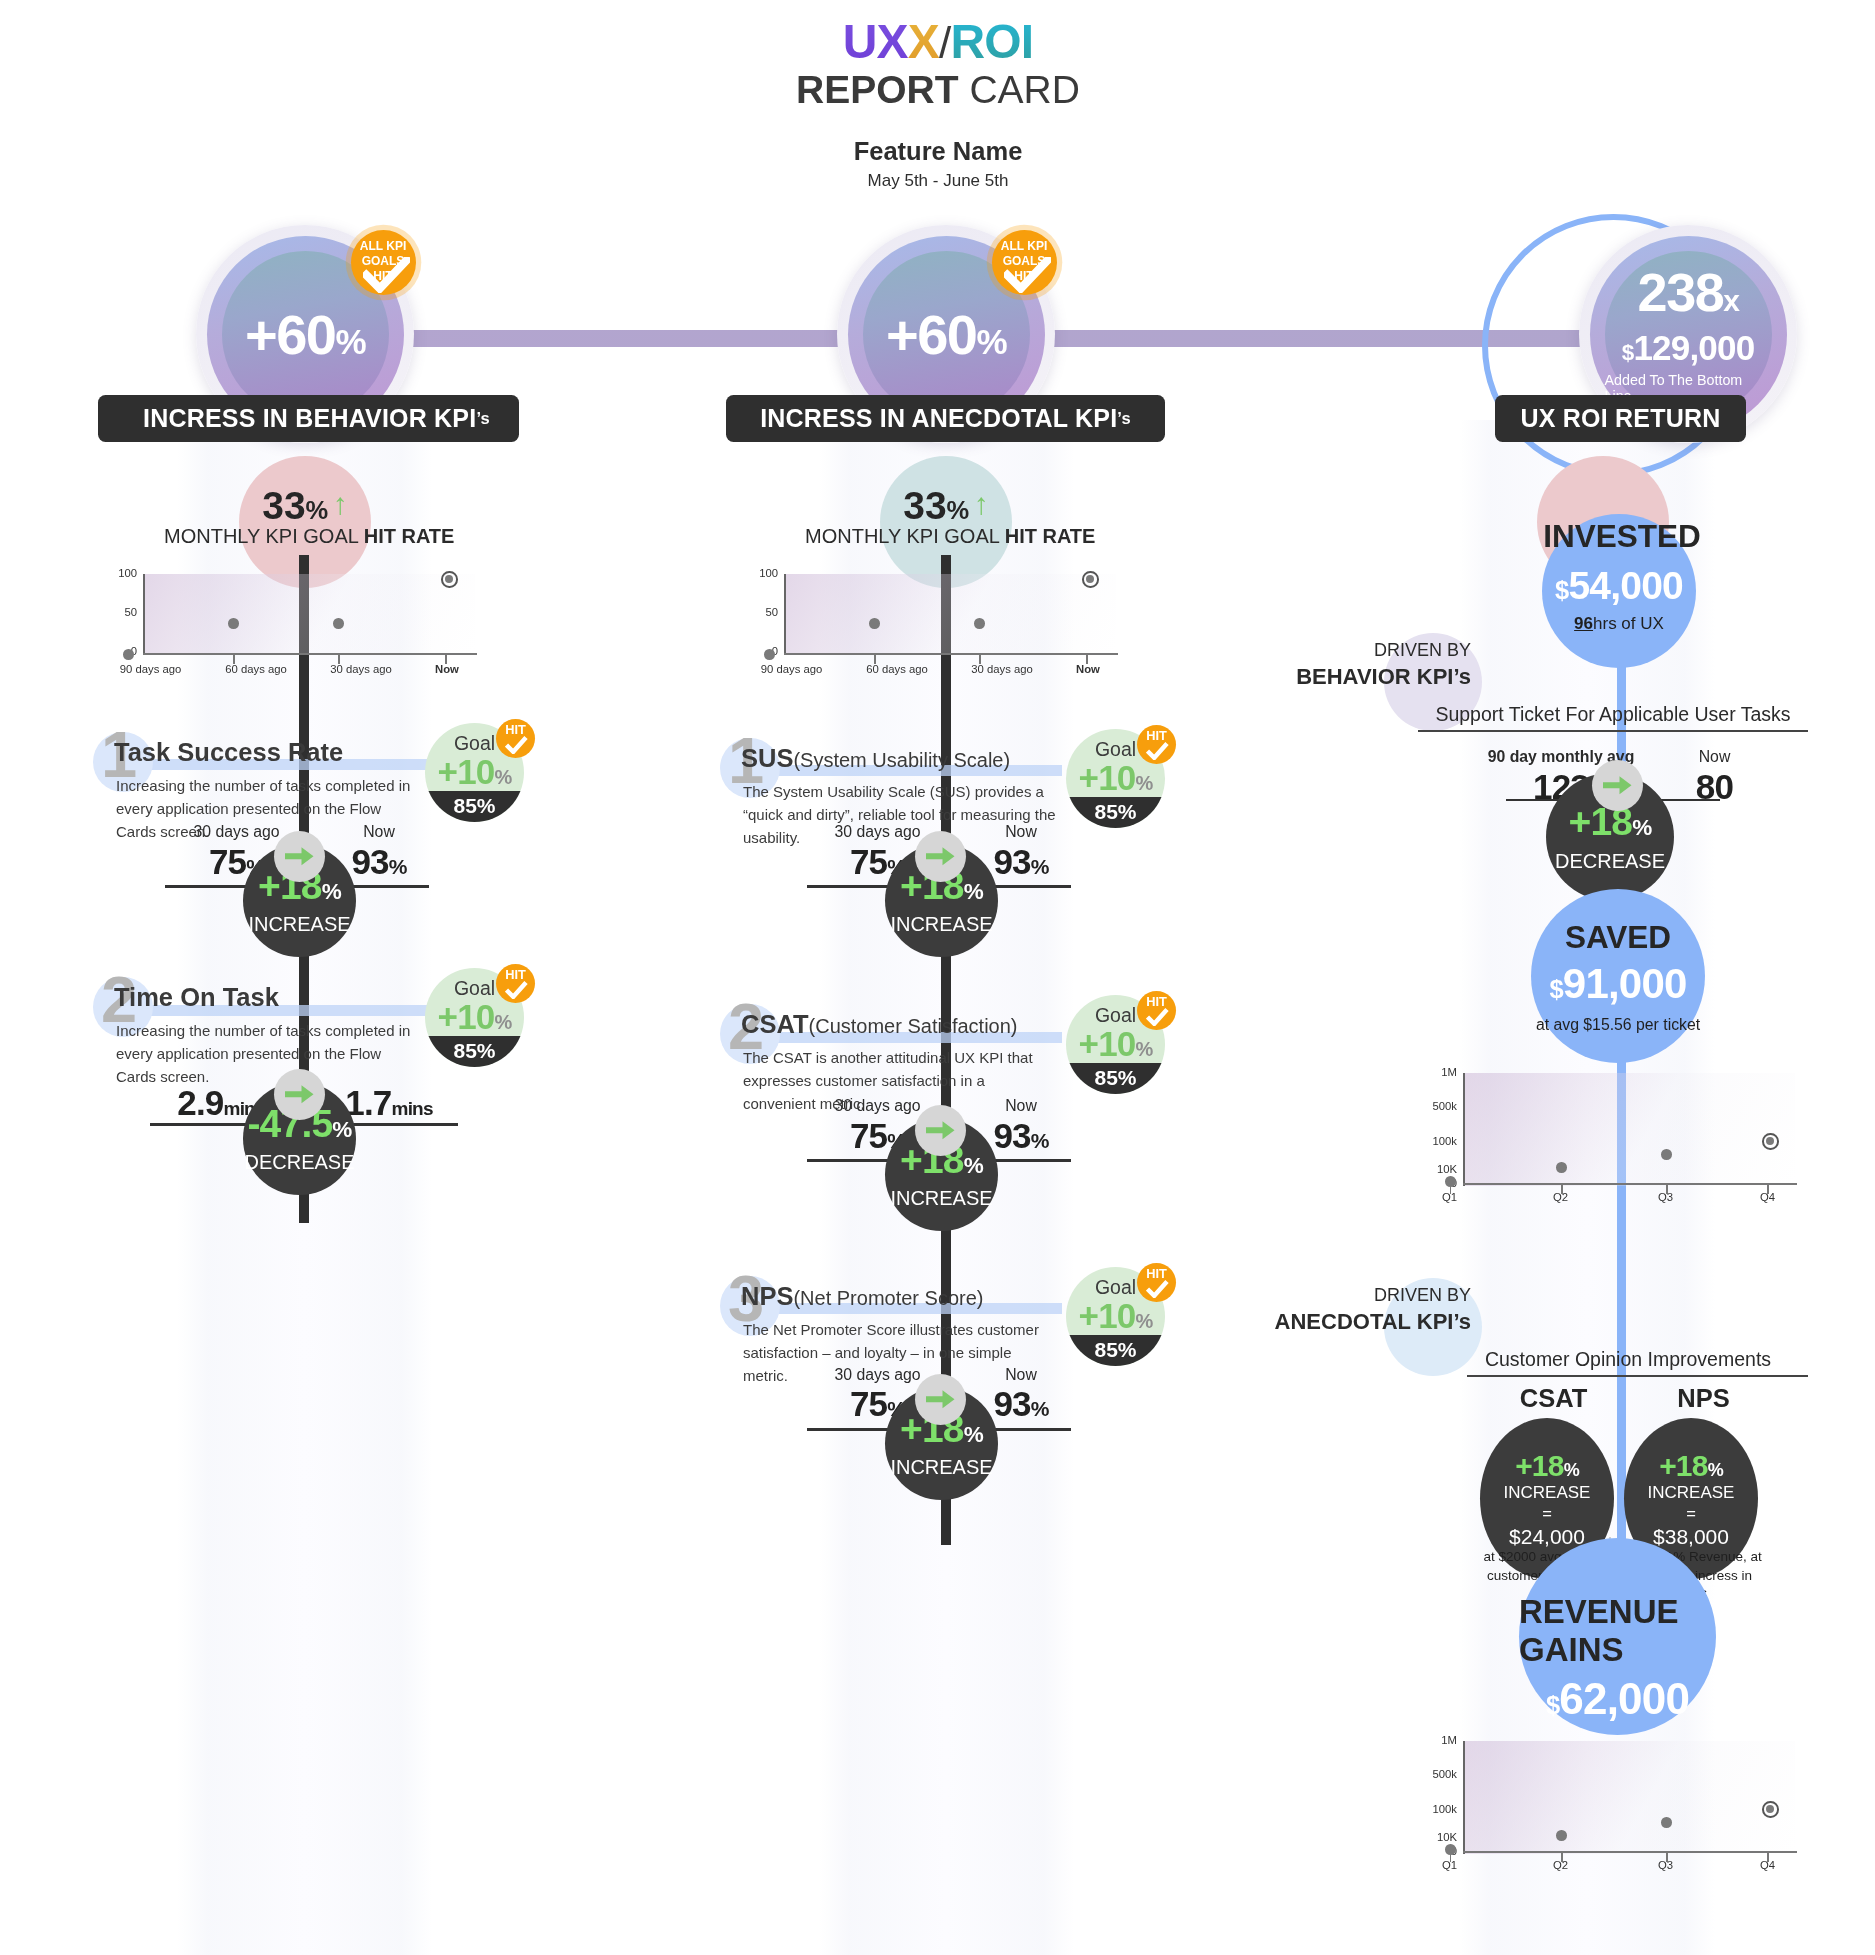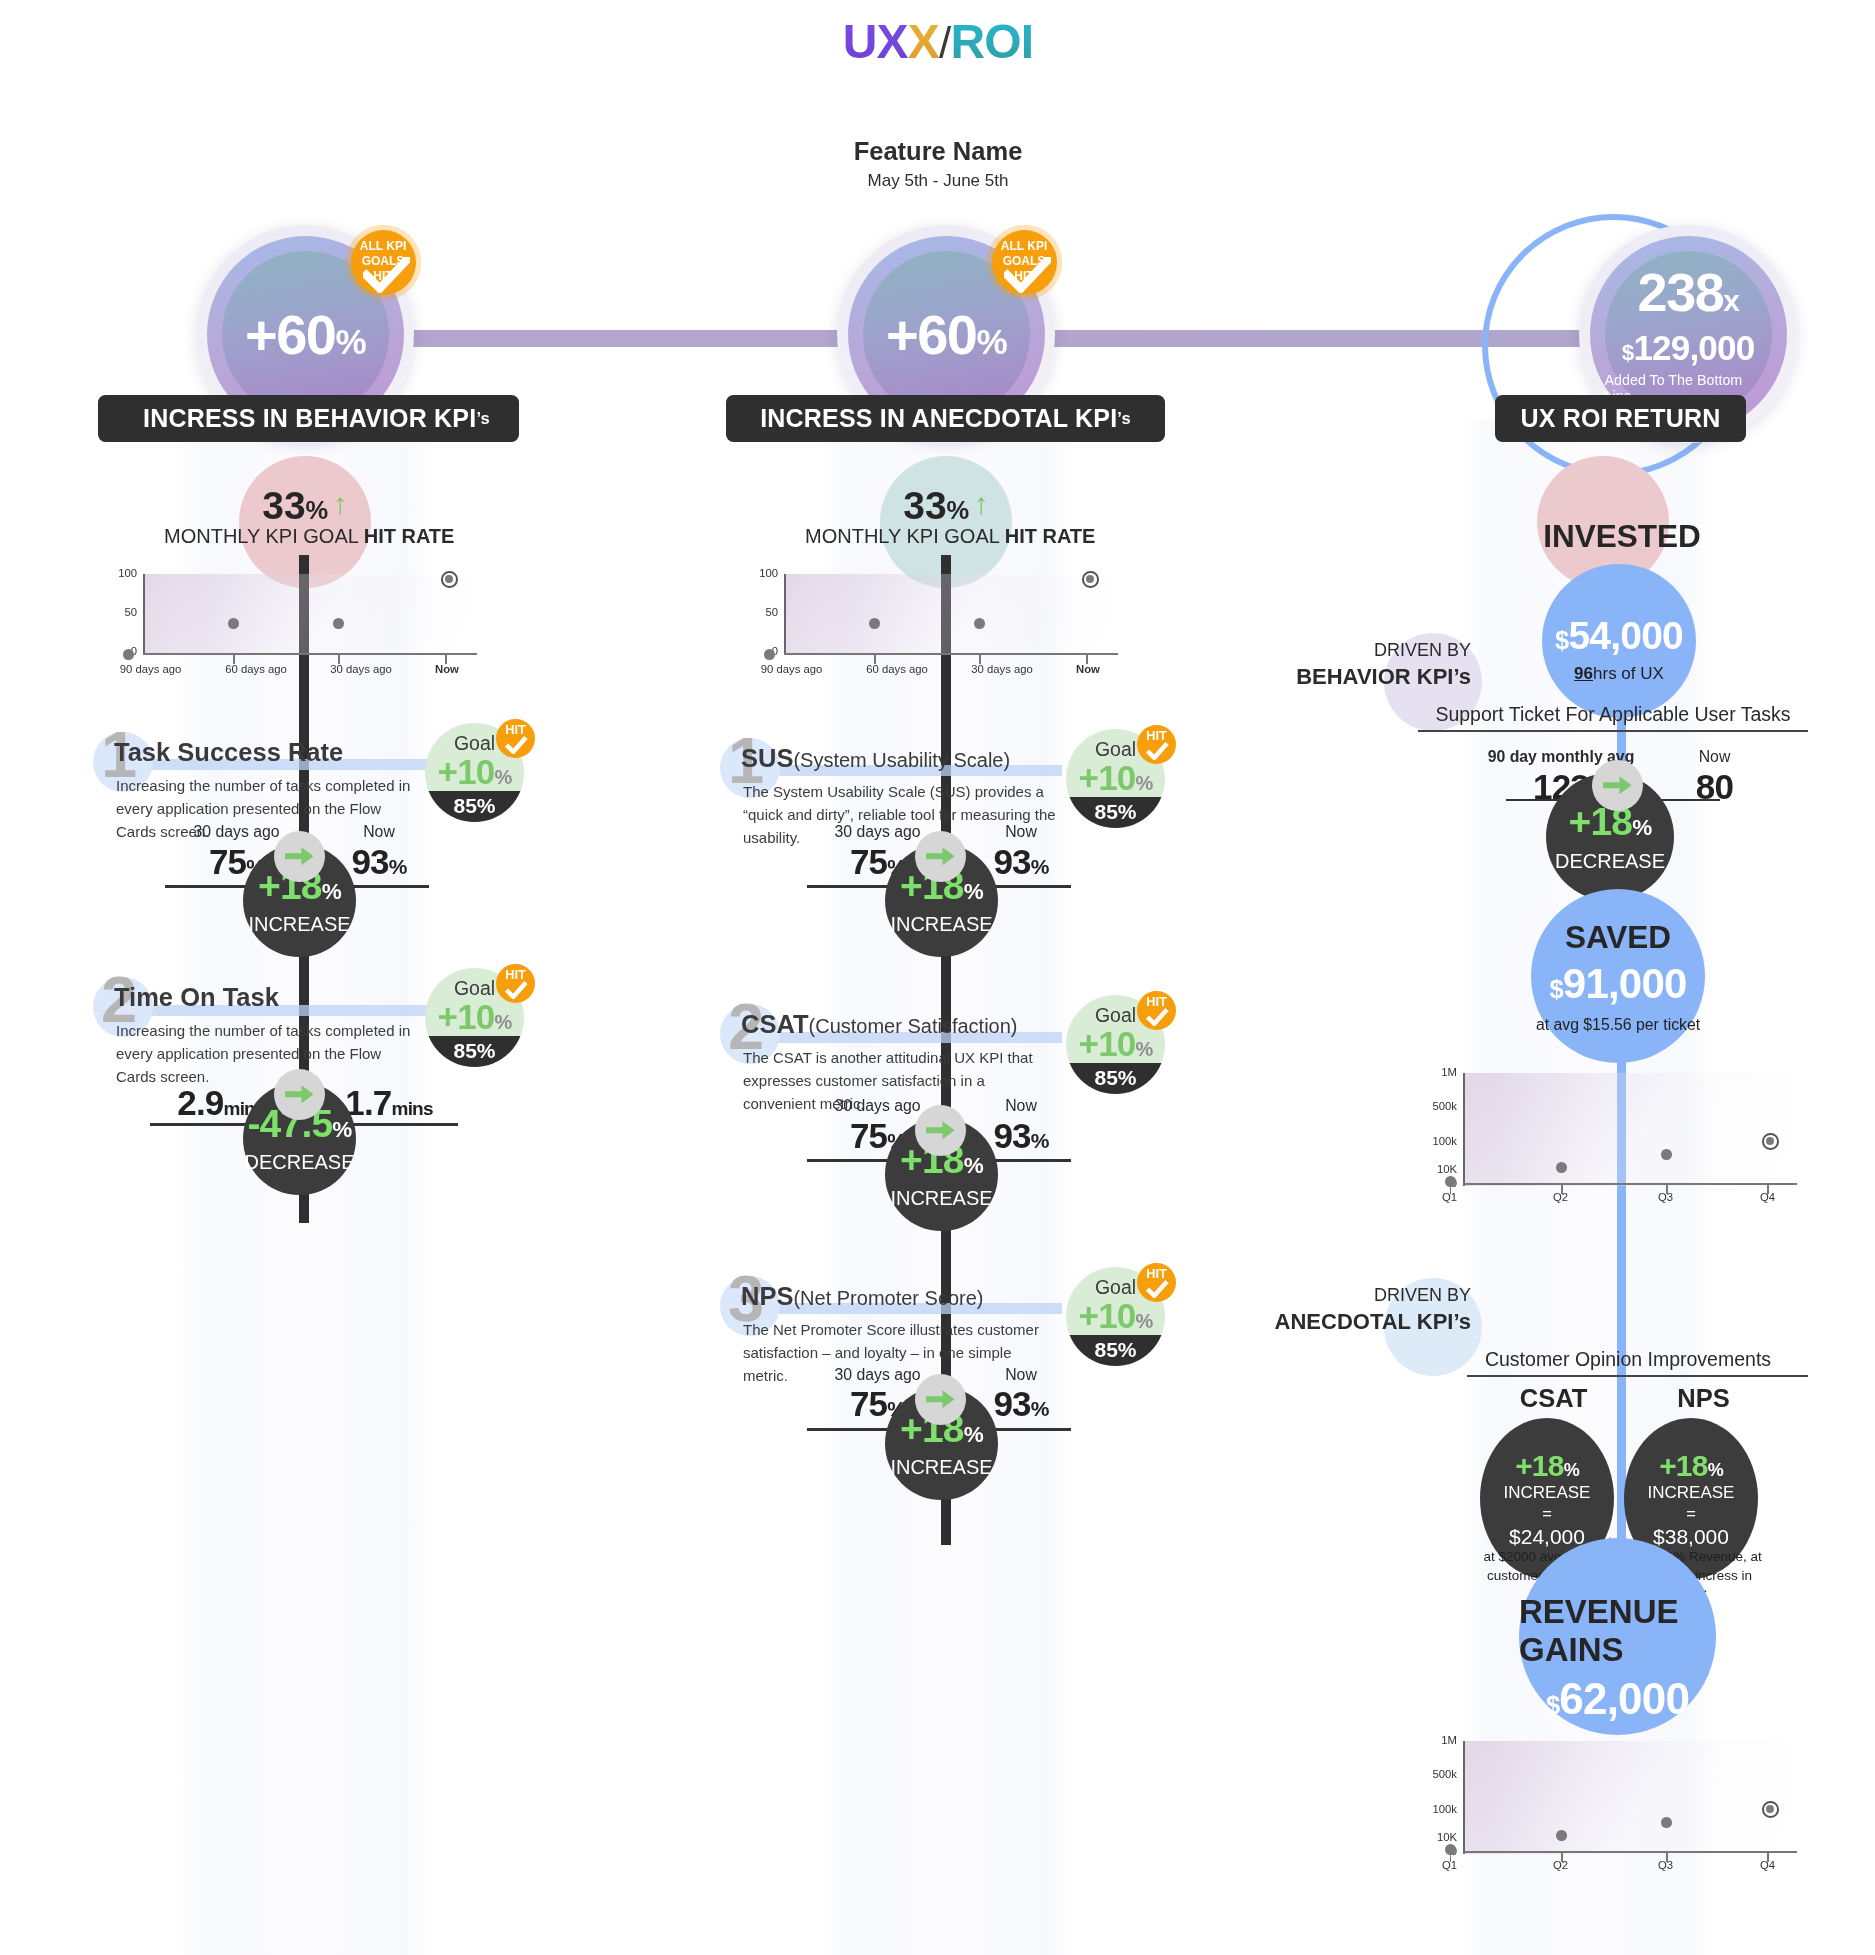--- a/index.html
+++ b/index.html
@@ -141,20 +141,24 @@
 <body>
 
 <div class="colpanel c1"></div>
 <div class="colpanel c2"></div>
 <div class="colpanel c3"></div>
 
 <div class="logo">
   <div class="l1">
     <span class="ux">UX</span><span class="xgold">X</span><span class="slash">/</span><span class="roi">ROI</span>
   </div>
+  <div class="l2">
+    <b>REPORT</b>
+    <span>CARD</span>
+  </div>
 </div>
 <div class="feature">Feature Name</div>
 <div class="daterange">May 5th - June 5th</div>
 
 <div class="connector" style="left:293px;top:330px;width:1343px;"></div>
 
 <div class="hero" style="left:196px;top:225px;">
   <div class="ring"></div>
   <div class="ring2"></div>
   <div class="core">
@@ -413,21 +417,21 @@
     <div style="color:#fff;font-size:14.3px;">Added To The Bottom Line</div>
   </div>
 </div>
 <div class="pill" style="left:1495px;top:395px;width:251px;">
   <span>UX ROI RETURN</span>
 </div>
 <div class="hitbubble" style="left:1537px;top:456px;background:#ecc9cc;"></div>
 
 <div class="secHead" style="left:1498px;top:518px;width:248px;">INVESTED</div>
 <div class="spine blue" style="left:1617px;top:570px;height:1095px;"></div>
-<div class="bigCircleBlue" style="left:1542px;top:564px;width:154px;height:154px;">
+<div class="bigCircleBlue" style="left:1542px;top:514px;width:154px;height:154px;">
   <div class="moneyWhite" style="margin-top:16.5px;"><small>$</small><span>54,000</span></div>
   <div class="subNote" style="margin-top:6px;"><b>96</b><span>hrs of UX</span></div>
 </div>
 
 <div class="drivenBubble" style="left:1384px;top:633px;background:#e5e1f0;"></div>
 <div class="drivenTxt" style="left:1268px;top:638px;width:203px;">
   <div>DRIVEN BY</div>
   <div class="b"><span>BEHAVIOR </span><i>KPI’s</i></div>
 </div>
 <div class="underTitle" style="left:1418px;top:703px;width:390px;">Support Ticket For Applicable User Tasks</div>

